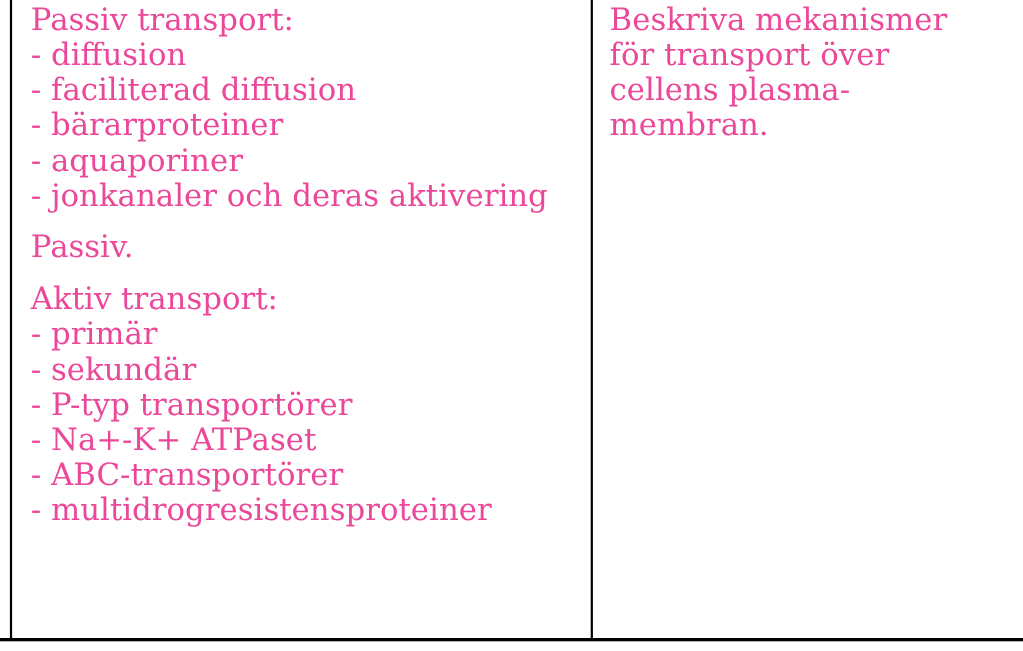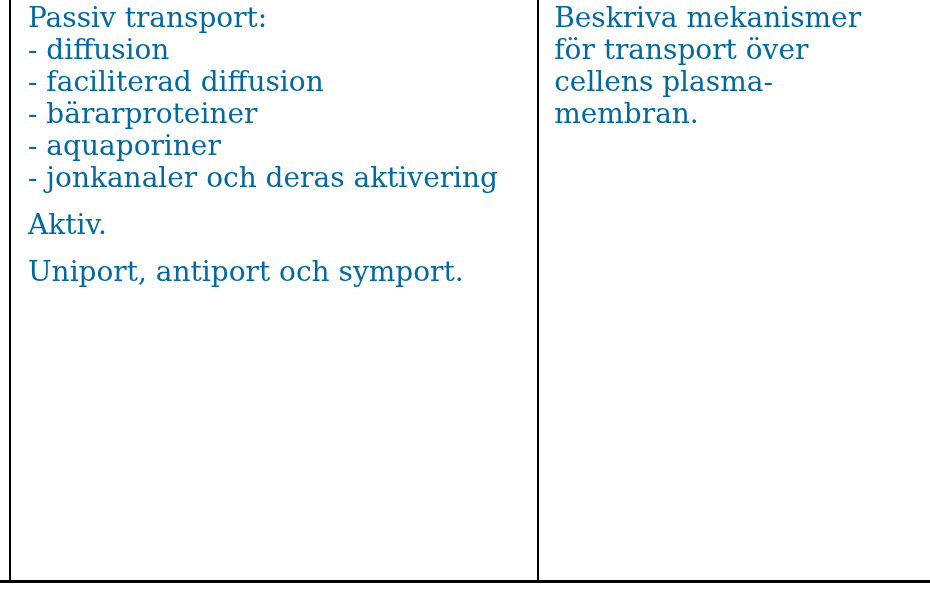--- a/index.html
+++ b/index.html
@@ -5,21 +5,21 @@
   html, body {
     margin: 0;
     padding: 0;
     background: #ffffff;
   }
   .page {
     position: relative;
     width: 930px;
     height: 592px;
     background: #ffffff;
-    color: #0369a1;
+    color: #ec4899;
     font-family: "DejaVu Serif", "Liberation Serif", serif;
     overflow: hidden;
   }
   .table-row {
     position: absolute;
     top: 0;
     left: 0;
     width: 930px;
     height: 583px;
     box-sizing: border-box;
@@ -58,22 +58,28 @@
 <div class="page">
   <div class="table-row">
 
     <div class="cell cell-left">
       <p class="para">Passiv transport:
 - diffusion
 - faciliterad diffusion
 - bärarproteiner
 - aquaporiner
 - jonkanaler och deras aktivering</p>
-      <p class="para">Aktiv.</p>
-      <p class="para">Uniport, antiport och symport.</p>
+      <p class="para">Passiv.</p>
+      <p class="para">Aktiv transport:
+- primär
+- sekundär
+- P-typ transportörer
+- Na+-K+ ATPaset
+- ABC-transportörer
+- multidrogresistensproteiner</p>
     </div>
 
     <div class="cell cell-right">
       <p class="para">Beskriva mekanismer
 för transport över
 cellens plasma-
 membran.</p>
     </div>
 
   </div>

